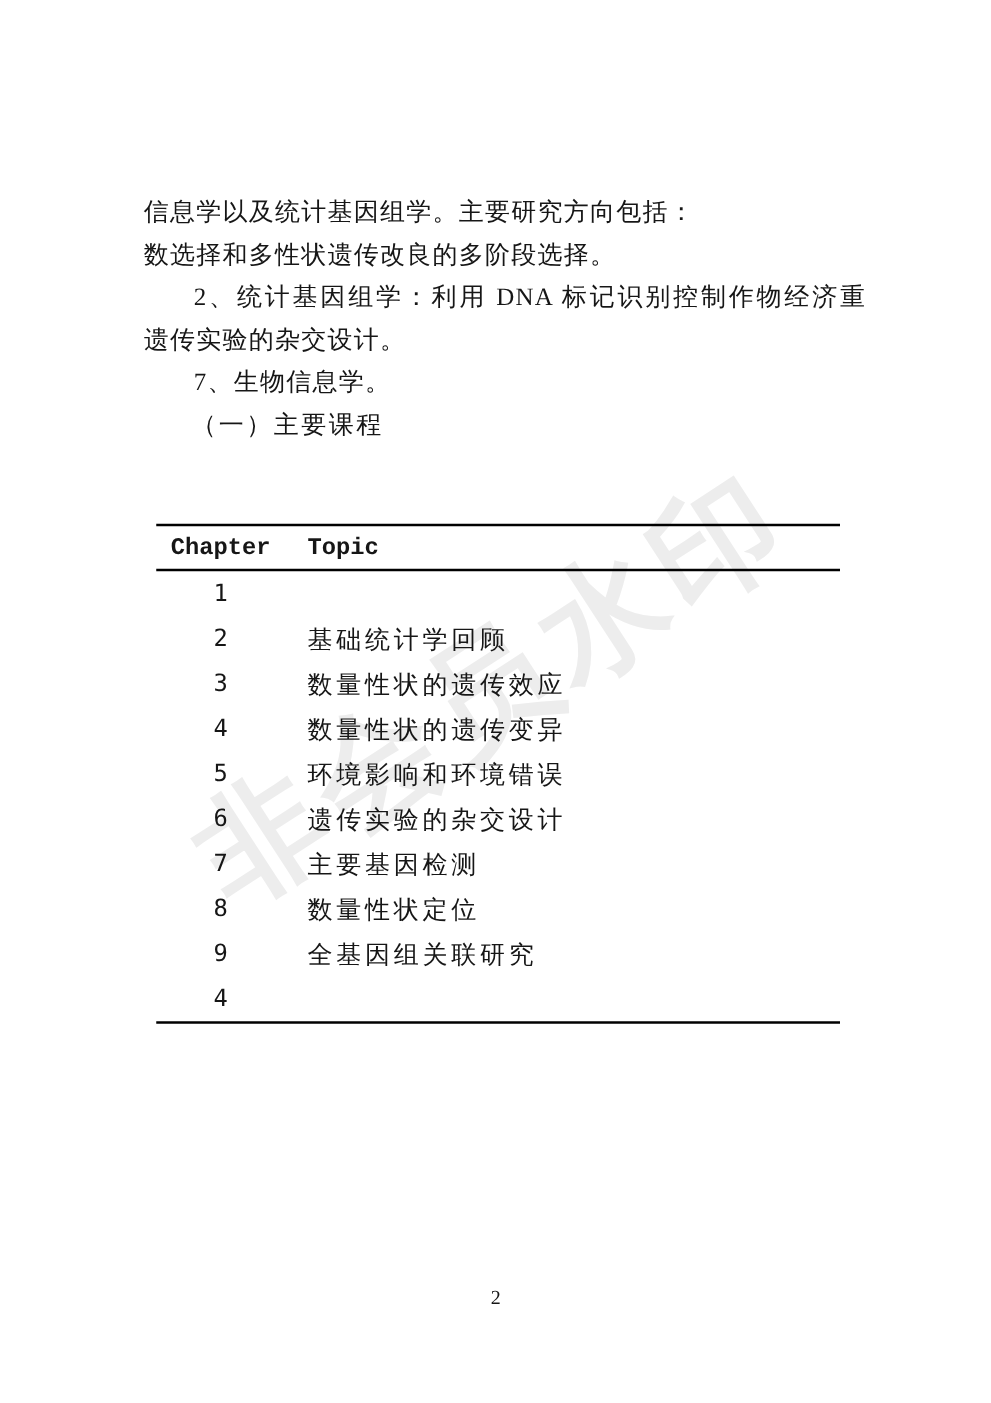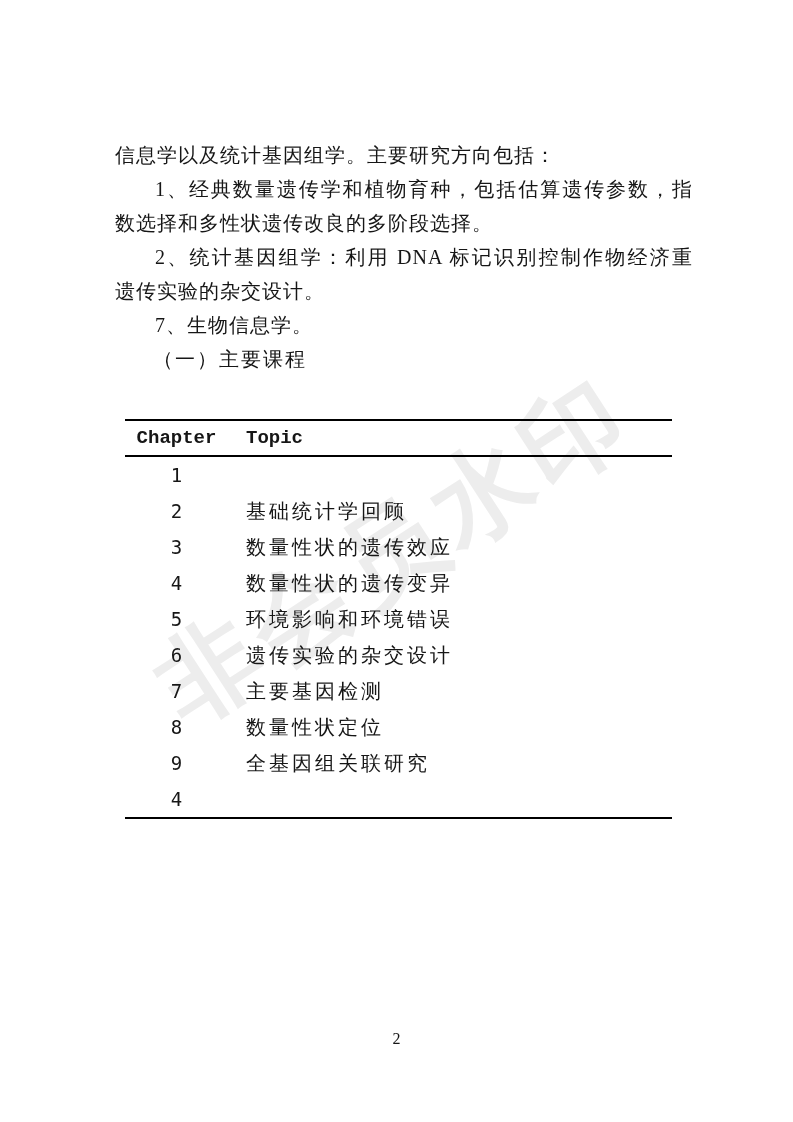--- a/index.html
+++ b/index.html
@@ -25,21 +25,21 @@
     letter-spacing: 8px;
     color: #ededed;
     white-space: nowrap;
     z-index: 0;
     user-select: none;
   }
   
   .content {
     position: absolute;
     left: 115px;
-    top: 138px;
+    top: 153px;
     width: 578px;
     z-index: 1;
   }
   .bline {
     height: 34px;
     line-height: 34px;
     font-size: 20px;
     letter-spacing: 1px;
     white-space: nowrap;
   }
@@ -104,21 +104,20 @@
 </style>
 </head>
 <body>
 
 <div class="page">
 
   <div class="watermark">非会员水印</div>
 
   <div class="content">
     <div class="bline">信息学以及统计基因组学。主要研究方向包括：</div>
-    <div class="bline justify">1、经典数量遗传学和植物育种，包括估算遗传参数，指</div>
     <div class="bline">数选择和多性状遗传改良的多阶段选择。</div>
     <div class="bline justify">2、统计基因组学：利用 DNA 标记识别控制作物经济重</div>
     <div class="bline">遗传实验的杂交设计。</div>
     <div class="bline indent">7、生物信息学。</div>
     <div class="bline heading2">（一）主要课程</div>
   </div>
 
   <div class="course-table">
     <div class="t-header">
       <div class="c1">Chapter</div>

